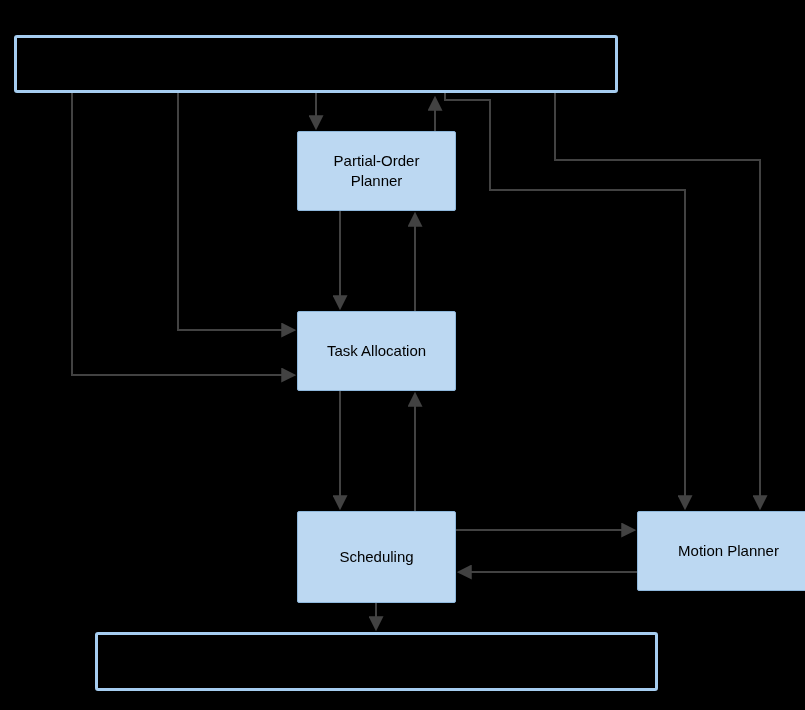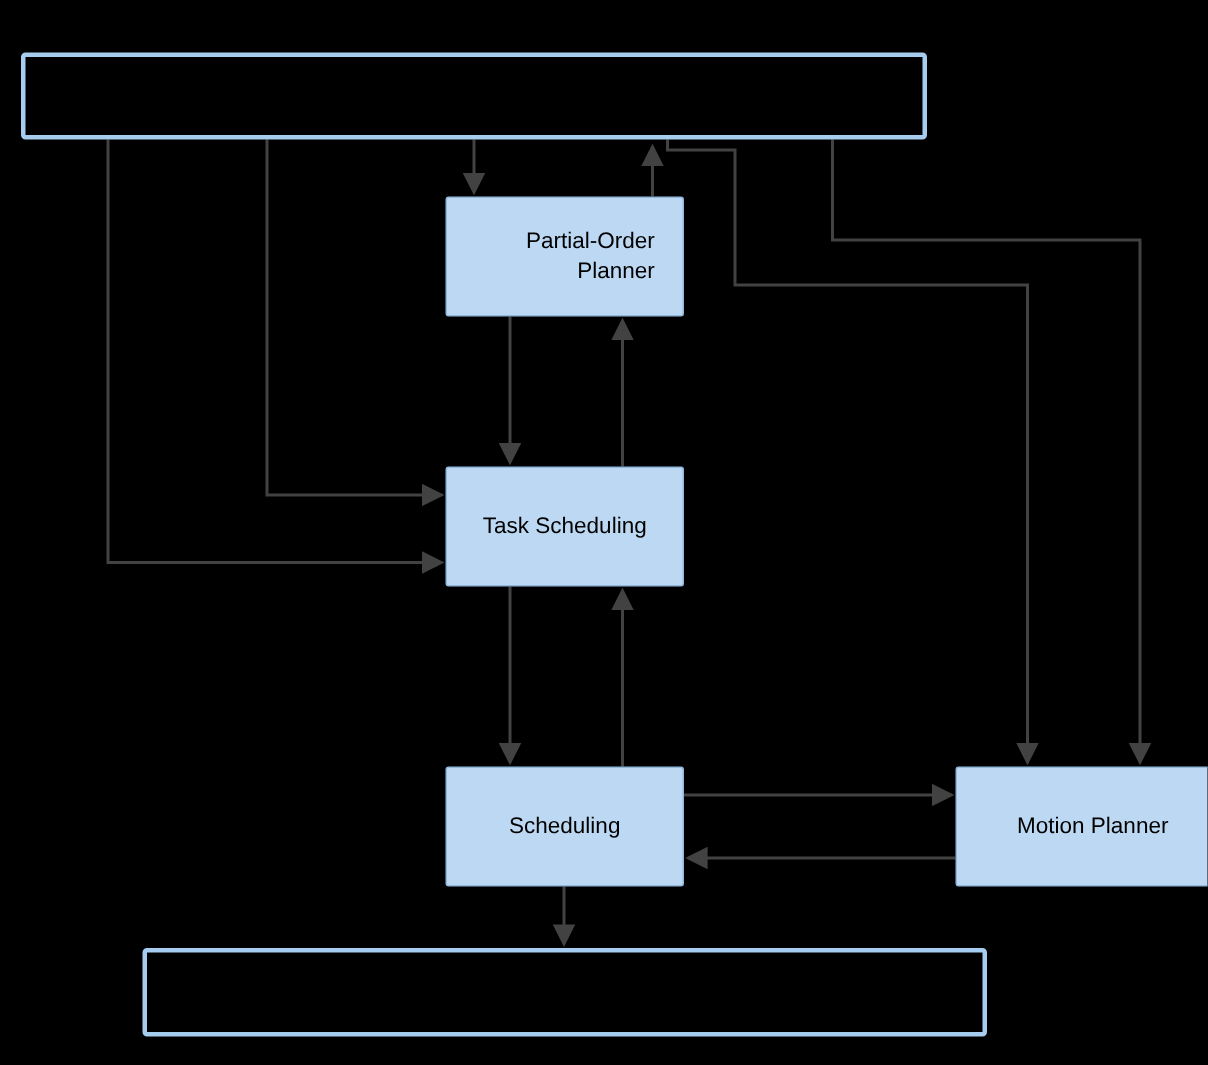--- a/index.html
+++ b/index.html
@@ -32,42 +32,42 @@
   }
   .node {
     position: absolute;
     background: #bcd8f2;
     border: 1px solid #8fb8dc;
     border-radius: 2px;
     box-sizing: border-box;
     display: flex;
     align-items: center;
     justify-content: center;
-    text-align: right;
+    text-align: center;
     color: #000000;
     font-size: 15px;
     line-height: 1.35;
   }
   .container-box {
     position: absolute;
     background: #000000;
     border: 3px solid #a6cdf0;
     border-radius: 3px;
     box-sizing: border-box;
     display: flex;
     align-items: center;
     justify-content: center;
     text-align: center;
     color: #000000;
     font-size: 15px;
   }
   .node-top        { left: 14px;  top: 35px;  width: 604px; height: 58px; }
   .node-pop        { left: 297px; top: 131px; width: 159px; height: 80px; }
   .node-ta         { left: 297px; top: 311px; width: 159px; height: 80px; }
-  .node-sched      { left: 297px; top: 511px; width: 159px; height: 80px; }
+  .node-sched      { left: 297px; top: 511px; width: 159px; height: 92px; }
   .node-mp         { left: 637px; top: 511px; width: 183px; height: 80px; }
   .node-bottom     { left: 95px;  top: 632px; width: 563px; height: 59px; }
   .wrap-label {
     display: inline-block;
     width: 120px;
   }
 </style>
 </head>
 <body>
 
@@ -109,21 +109,21 @@
 
   <div class="container-box node-top">
     <span></span>
   </div>
 
   <div class="node node-pop">
     <span class="wrap-label">Partial-Order Planner</span>
   </div>
 
   <div class="node node-ta">
-    <span>Task Scheduling</span>
+    <span>Task Allocation</span>
   </div>
 
   <div class="node node-sched">
     <span>Scheduling</span>
   </div>
 
   <div class="node node-mp">
     <span>Motion Planner</span>
   </div>
 

